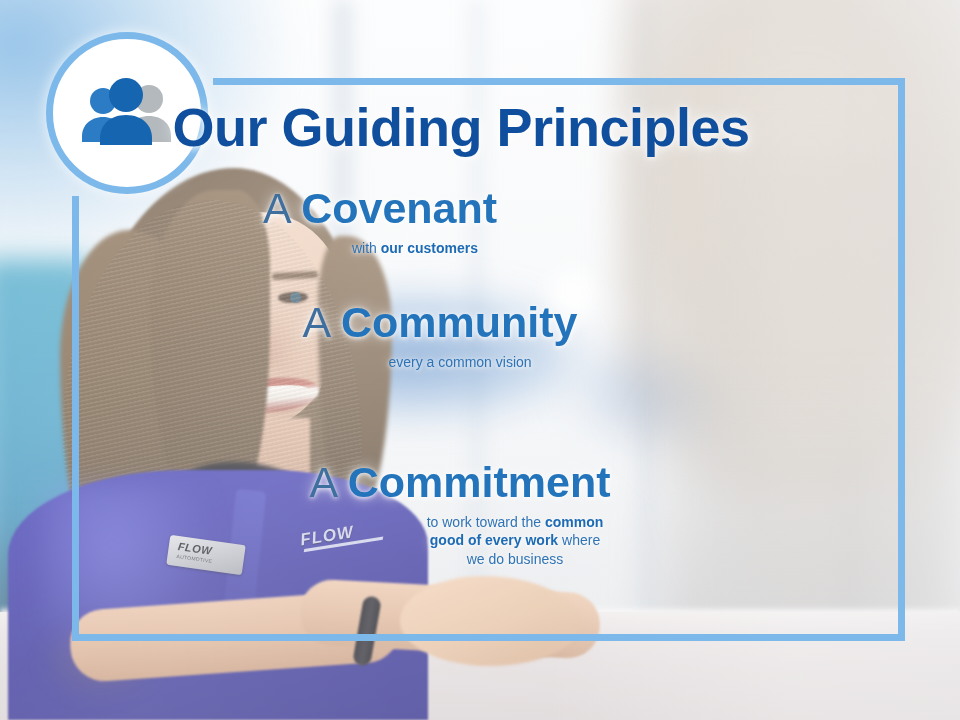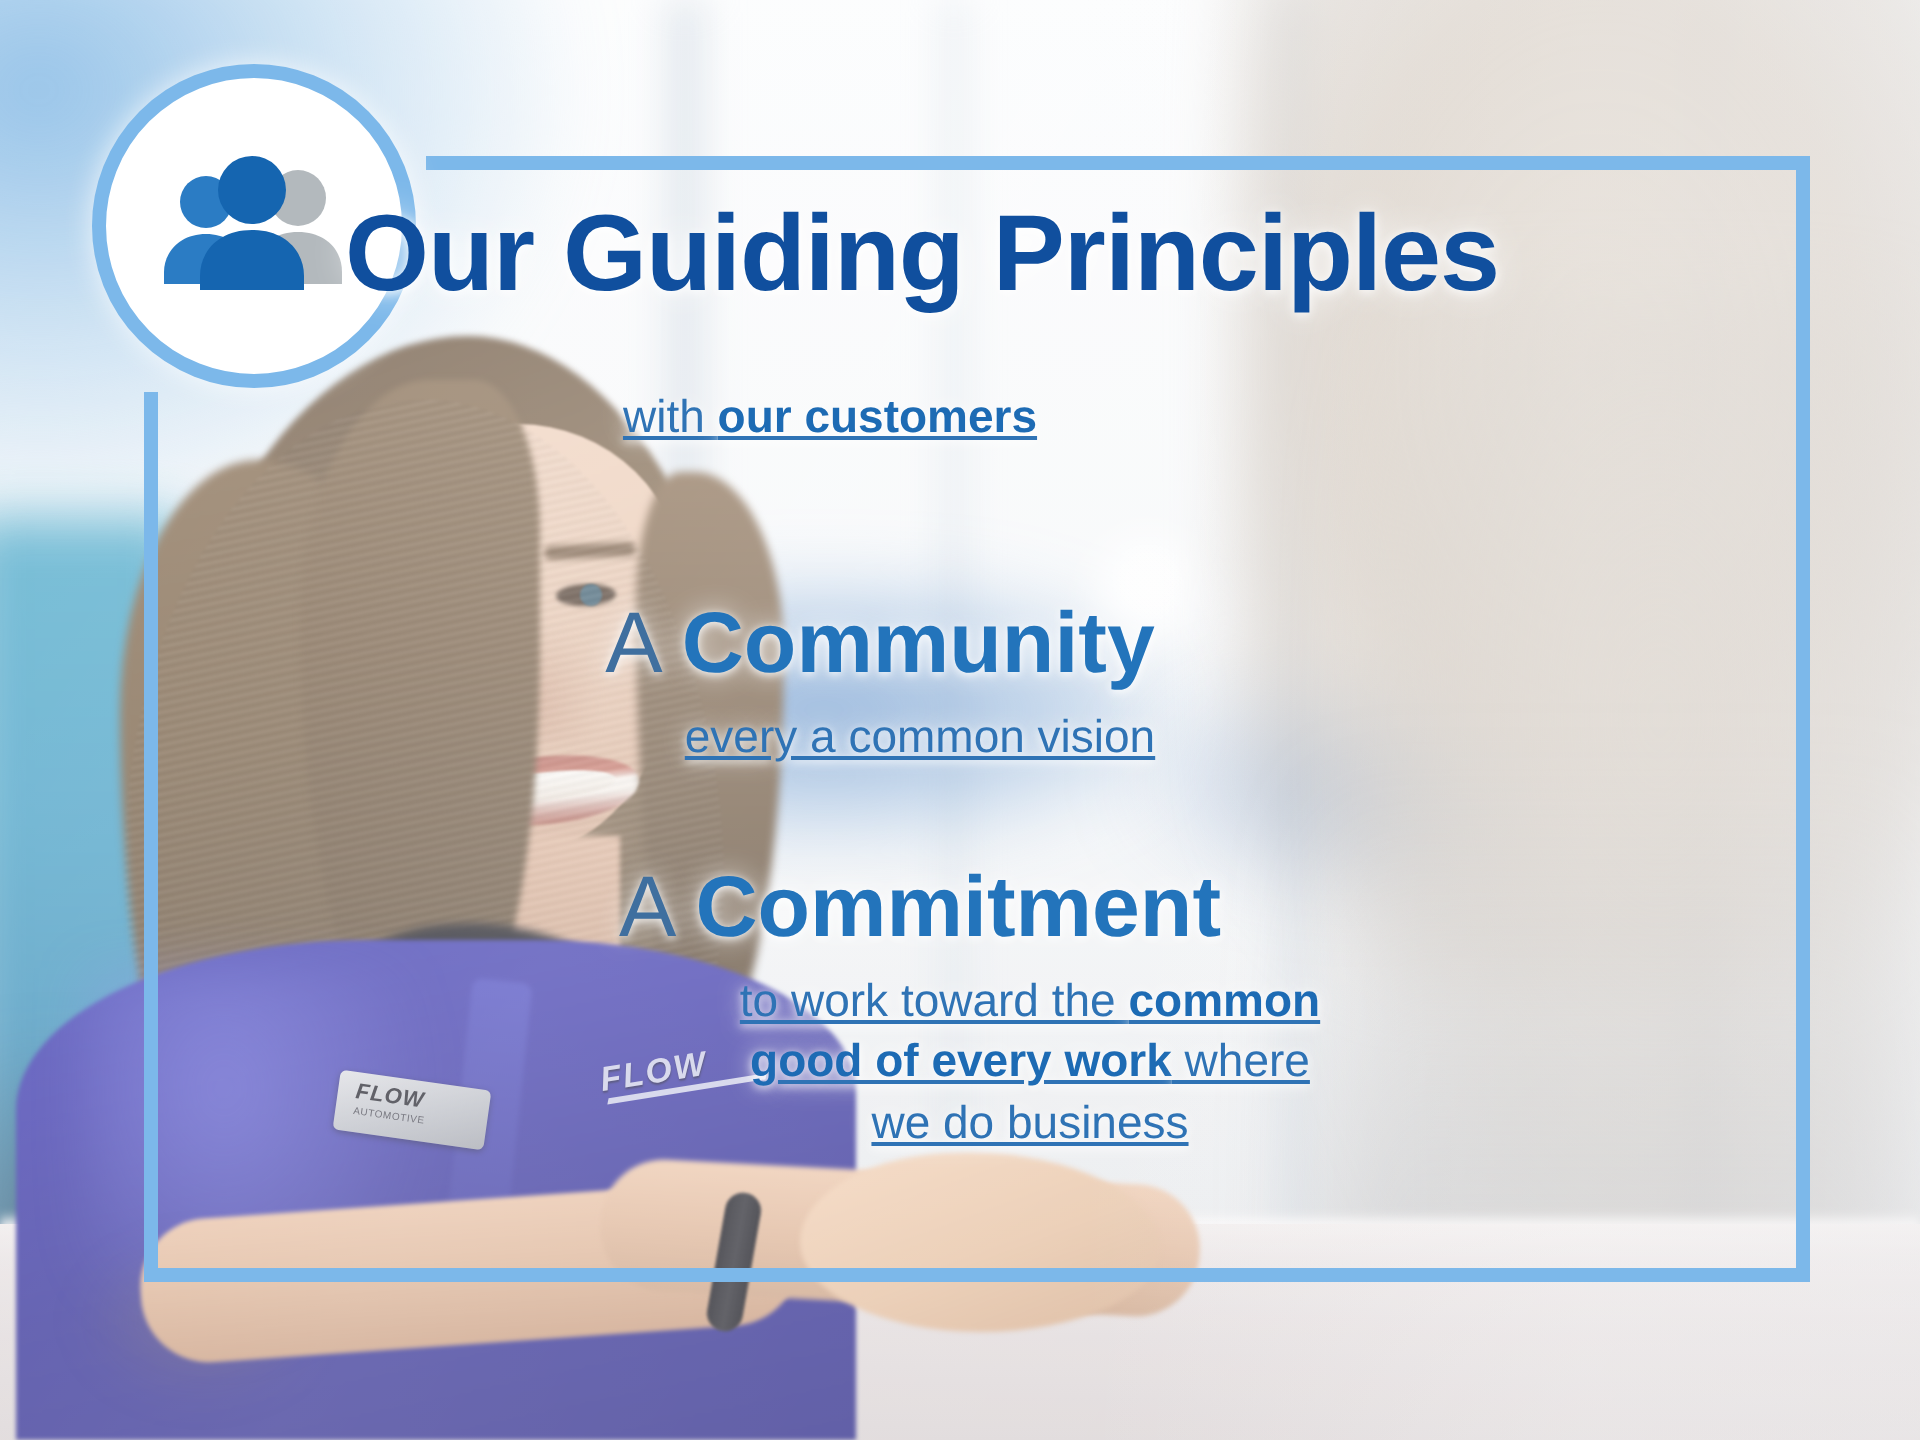--- a/index.html
+++ b/index.html
@@ -286,34 +286,33 @@
     position:absolute;left:0;top:96px;width:960px;text-align:center;
     padding-right:38px;box-sizing:border-box;
     font-size:54px;font-weight:bold;letter-spacing:-.5px;
     color:#104f9e;
     text-shadow:0 1px 6px rgba(255,255,255,.95),0 0 18px rgba(255,255,255,.85);
   }
 
   .principle{position:absolute;width:960px;text-align:center;box-sizing:border-box;}
   .p1{top:186px;padding-right:200px;}
   .p2{top:300px;padding-right:80px;}
-  .p3{top:432px;padding-right:40px;}
+  .p3{top:460px;padding-right:40px;}
 
   .p-title{
     font-size:43px;line-height:1.06;
     text-shadow:0 1px 5px rgba(255,255,255,.95),0 0 14px rgba(255,255,255,.8);
     white-space:nowrap;
   }
   .p-article{font-weight:normal;color:#3f6f9f;}
   .p-word{font-weight:bold;color:#2374bb;}
 
   .p-sub{
-    margin-top:7px;font-size:23px;line-height:1.34;color:#2f73b5;
+    margin-top:7px;font-size:14px;line-height:1.34;color:#2f73b5;
     text-shadow:0 1px 4px rgba(255,255,255,.95),0 0 12px rgba(255,255,255,.8);
-    text-decoration:underline;
   }
   .p-sub b{font-weight:bold;color:#1d6bb4;}
   .p-sub .ln{display:block;}
   .p2 .p-sub{padding-left:40px;}
   .p3 .p-sub{padding-left:110px;}
   .p1 .p-sub{padding-left:70px;}
 </style>
 </head>
 <body>
 
@@ -405,20 +404,24 @@
       <path d="M28 41 c-13 0 -21 9 -21 19 v6 h42 v-6 c0 -10 -8 -19 -21 -19 z" fill="#2b7cc4"></path>
 
       <circle cx="51" cy="19" r="17" fill="#1565b0"></circle>
       <path d="M51 39 c-17 0 -26 11 -26 23 v7 h52 v-7 c0 -12 -9 -23 -26 -23 z" fill="#1565b0"></path>
     </svg>
   </div>
 
   <div class="headline">Our Guiding Principles</div>
 
   <div class="principle p1">
+    <div class="p-title">
+      <span class="p-article">A</span>
+      <span class="p-word">Covenant</span>
+    </div>
     <div class="p-sub">
         <span class="ln"><span>with </span><b>our customers</b></span>
       </div>
   </div>
 
   <div class="principle p2">
     <div class="p-title">
       <span class="p-article">A</span>
       <span class="p-word">Community</span>
     </div>

